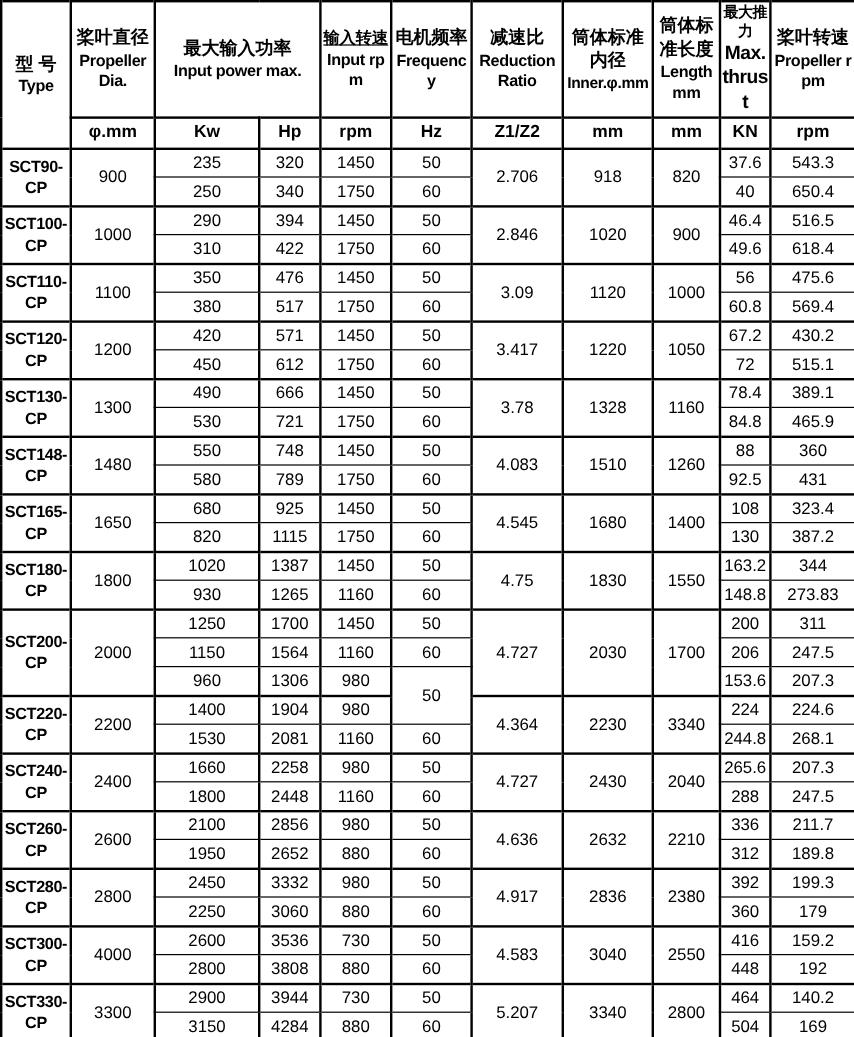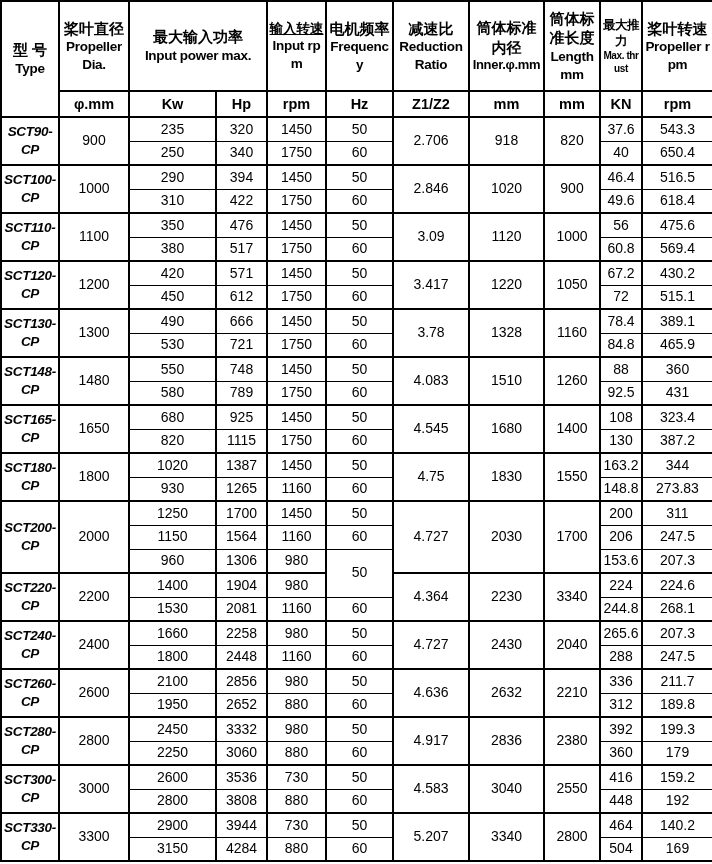--- a/index.html
+++ b/index.html
@@ -25,34 +25,33 @@
     padding: 0 1px;
   }
   table.spec { border: 2px solid #000; }
   thead tr.main th { height: 90px; font-size: 14px; }
   thead tr.units th { height: 26px; font-size: 14.5px; border-top-width: 2px; }
   thead th { font-weight: bold; line-height: 1.3; }
   thead .zh { display: block; font-size: 15px; font-weight: bold; }
   thead .en { display: block; font-size: 13.5px; letter-spacing: -0.3px; font-weight: bold; word-break: break-all; }
   th.col-input-rpm .zh { font-size: 13.5px; text-decoration: underline; }
   th.col-thrust .zh { font-size: 12.5px; letter-spacing: -0.5px; text-align: center; }
-  th.col-thrust .en { font-size: 10px; letter-spacing: -0.4px; }
+  th.col-thrust .en { font-size: 16px; letter-spacing: -0.4px; }
   th.col-inner .en { font-size: 13px; }
   tbody td {
     height: 24px;
     font-size: 14px;
     line-height: 1.1;
   }
   tbody td.model {
     font-weight: bold;
     font-size: 13.5px;
     letter-spacing: -0.3px;
     word-break: break-all;
     line-height: 1.35;
-    font-style: italic;
   }
   tbody td.gt { border-top-width: 2px; }
 </style>
 </head>
 <body>
 
 <table class="spec">
   <colgroup>
     <col style="width:58px">
       <col style="width:70px">
@@ -398,21 +397,21 @@
       <tr>
         <td>2250</td>
         <td>3060</td>
         <td>880</td>
         <td>60</td>
         <td>360</td>
         <td>179</td>
       </tr>
       <tr>
         <td rowspan="2" class="model gt">SCT300-CP</td>
-        <td rowspan="2" class="gt">3000</td>
+        <td rowspan="2" class="gt">4000</td>
         <td class="gt">2600</td>
         <td class="gt">3536</td>
         <td class="gt">730</td>
         <td class="gt">50</td>
         <td rowspan="2" class="gt">4.583</td>
         <td rowspan="2" class="gt">3040</td>
         <td rowspan="2" class="gt">2550</td>
         <td class="gt">416</td>
         <td class="gt">159.2</td>
       </tr>

